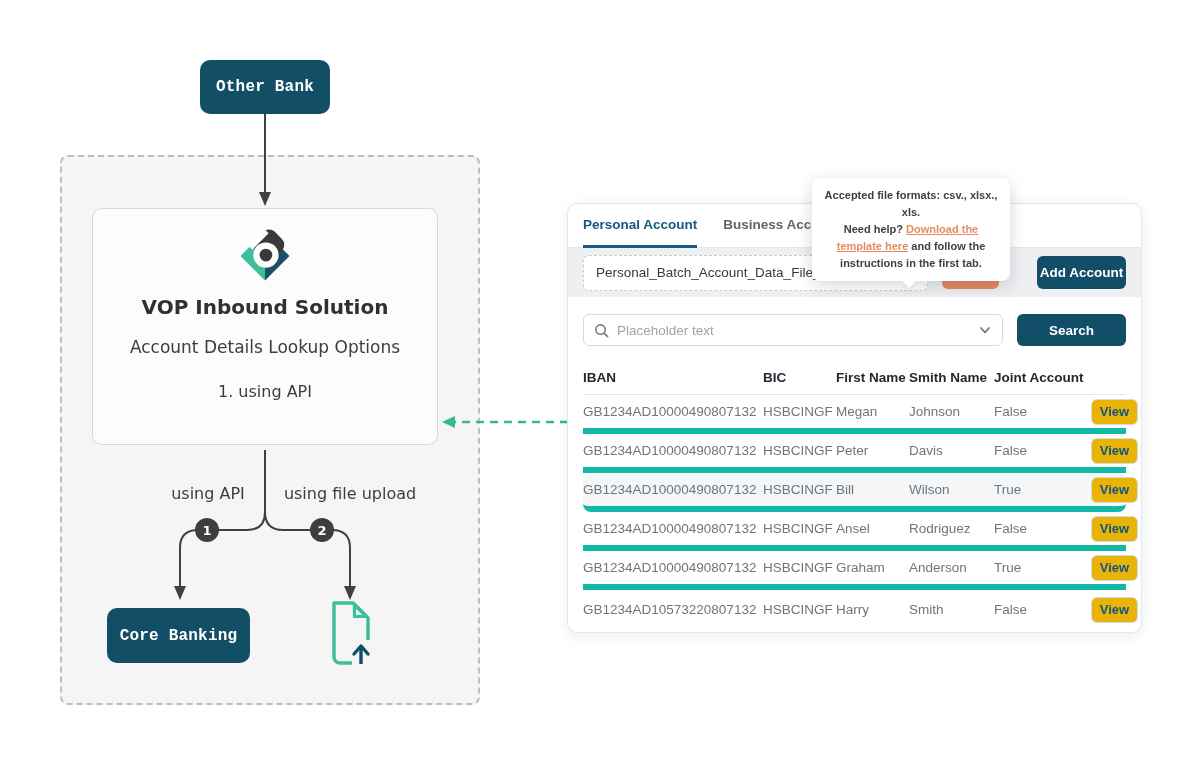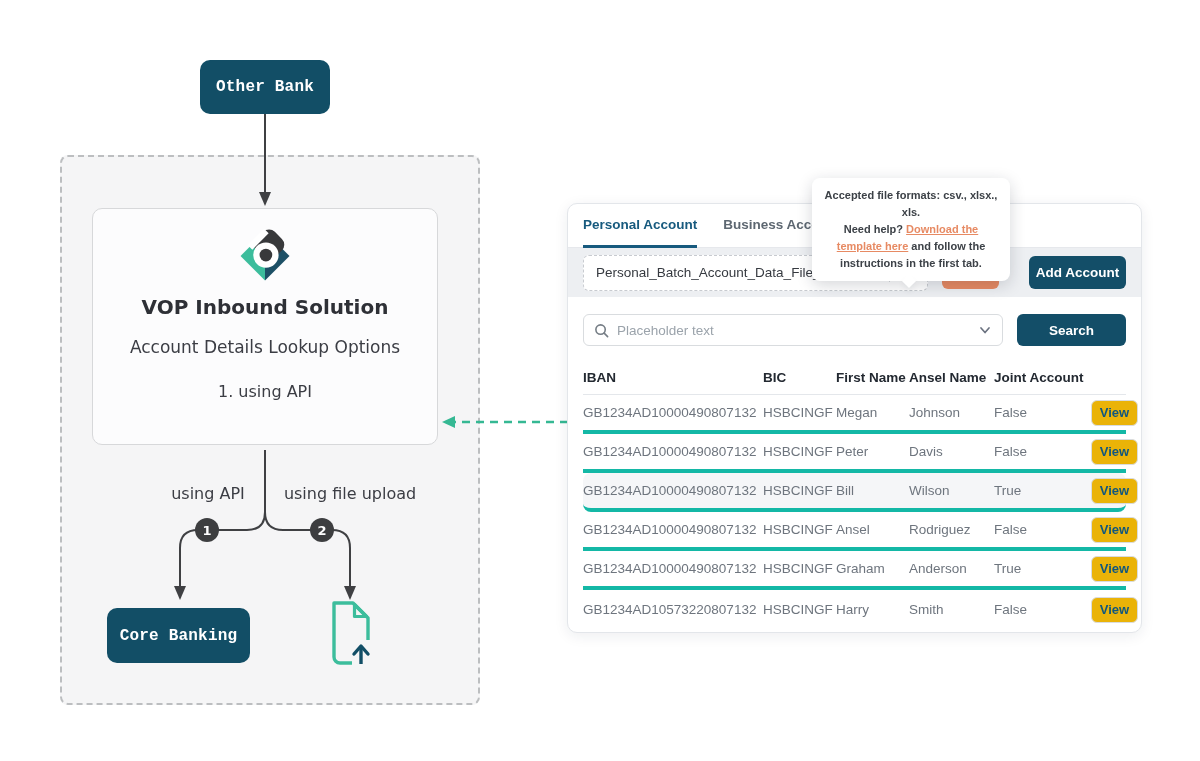--- a/index.html
+++ b/index.html
@@ -36,32 +36,32 @@
   .tab.active { color:#175a7e; font-weight:700; border-bottom-color:#175a7e; }
   .upload-band { height:49px; background:#edeff2; display:flex; align-items:center; padding:0 15px; }
   .file-chip { width:345px; height:36px; background:#fff; border:1.5px dashed #c8cbd0;
     border-radius:6px; display:flex; align-items:center; padding:0 10px 0 12px; }
   .file-name { flex:1; font-size:13.5px; color:#363a40; white-space:nowrap; overflow:hidden; }
   .chip-sep { width:1px; height:18px; background:#d4d7da; margin:0 8px; }
   .btn { border:none; border-radius:6px; color:#fff; font-weight:700; font-size:13.5px;
     display:flex; align-items:center; justify-content:center; cursor:pointer;
     font-family:"Liberation Sans", sans-serif; }
   .btn-upload { width:57px; height:33px; background:#e78a63; margin-left:14px; }
-  .btn-add { width:97px; height:33px; background:#134e68; margin-left:auto; }
+  .btn-add { width:89px; height:33px; background:#134e68; margin-left:auto; }
   .search-row { display:flex; align-items:center; padding:17px 15px 15px; gap:14px; }
   .search-box { flex:1; height:32px; border:1px solid #d9dcdf; border-radius:6px;
     display:flex; align-items:center; padding:0 10px; background:#fff; }
   .search-box input { flex:1; border:none; outline:none; font-size:13.5px; color:#363a40;
     margin-left:8px; background:transparent; font-family:"Liberation Sans", sans-serif; }
   .search-box input::placeholder { color:#9ba3ab; }
   .btn-search { width:109px; height:32px; background:#134e68; }
   .table { padding:0 15px; }
   .thead, .trow { display:grid; grid-template-columns:180px 73px 73px 85px 97px 1fr; align-items:center; }
   .thead { height:34px; font-size:13.5px; font-weight:700; color:#232931; border-bottom:1px solid #e4e7eb; }
-  .trow { height:39px; font-size:13.5px; color:#6e757e; border-bottom:4px solid #14b8a6; }
+  .trow { height:39px; font-size:13.5px; color:#6e757e; border-bottom:6px solid #14b8a6; }
   .trow:last-child { border-bottom:none; }
   .trow.hl { background:#f5f6f8; border-radius:8px; }
   .cell-action { justify-self:end; }
   .btn-view { width:47px; height:26px; background:#eab308; border:1px solid #d9dcdf; border-radius:6px;
     color:#10577e; font-weight:700; font-size:13px; display:flex; align-items:center;
     justify-content:center; cursor:pointer; font-family:"Liberation Sans", sans-serif; }
 
   
   .tooltip { position:absolute; left:812px; top:178px; width:198px; background:#fff;
     border-radius:8px; box-shadow:0 4px 16px rgba(20,30,45,.18); padding:9px 10px;
@@ -184,21 +184,21 @@
       <button class="btn btn-search">
         <span>Search</span>
       </button>
     </div>
 
     <div class="table">
       <div class="thead">
         <div>IBAN</div>
         <div>BIC</div>
         <div>First Name</div>
-        <div>Ansel Name</div>
+        <div>Smith Name</div>
         <div>Joint Account</div>
         <div></div>
       </div>
       <div>
     <div class="trow">
       <div>GB1234AD10000490807132</div>
       <div>HSBCINGF</div>
       <div>Megan</div>
       <div>Johnson</div>
       <div>False</div>

